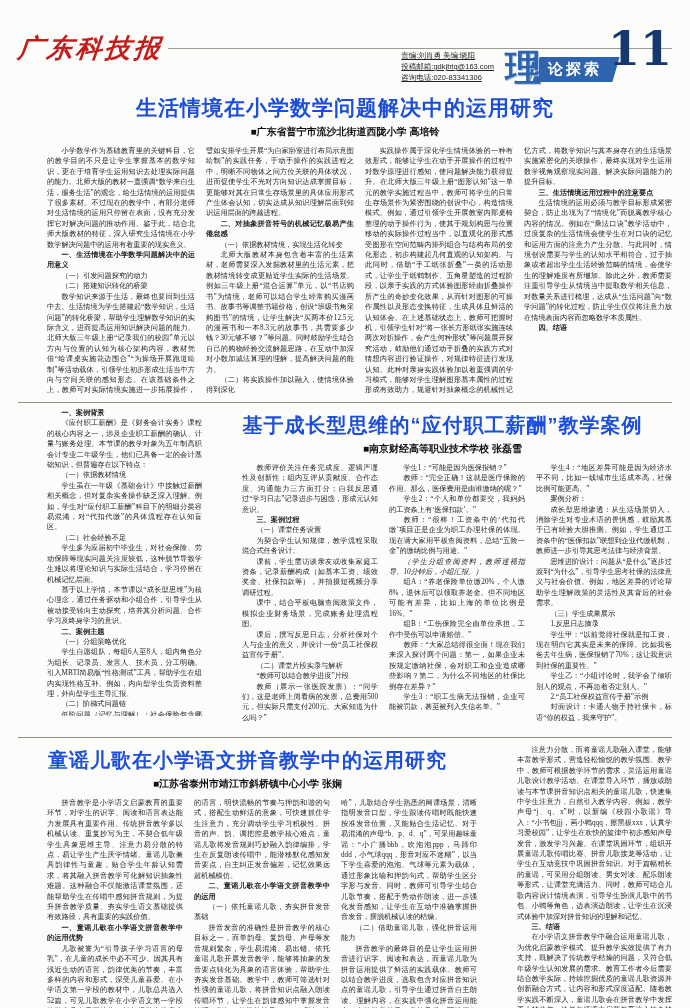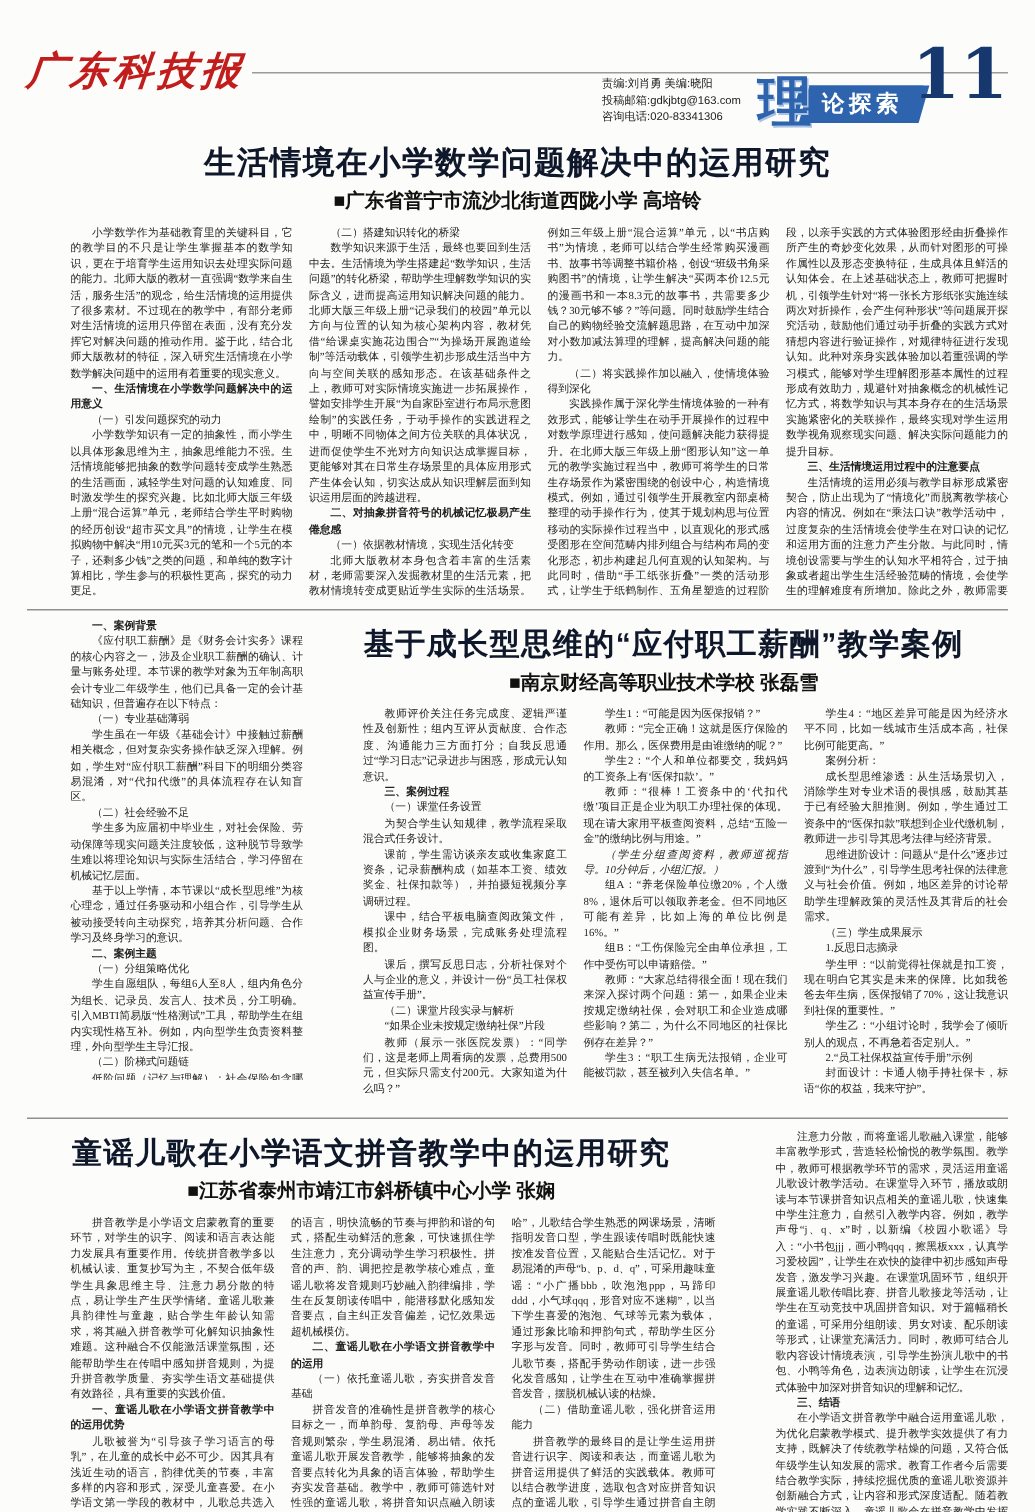--- a/index.html
+++ b/index.html
@@ -12,21 +12,21 @@
   .masthead { position:relative; height:56px; }
   .logo {
     display:inline-block; color:#c21d1d; font-family:"DejaVu Serif", serif;
     font-weight:bold; font-style:italic; font-size:26px; letter-spacing:3px;
     line-height:28px; transform:skewX(-6deg);
   }
   .dateline { font-size:9px; letter-spacing:1px; margin-top:6px; font-family:"Liberation Sans", sans-serif; color:#111; }
   .head-rule { position:absolute; left:150px; right:0; top:14px; border-top:1px solid #9a9a96; }
   .editor-info {
     position:absolute; right:178px; top:16px; font-size:7.5px; line-height:11px;
-    font-family:"Liberation Sans", sans-serif; color:#222; text-align:left;
+    font-family:"Liberation Sans", sans-serif; color:#222; text-align:left;text-decoration:underline;
   }
   .badge { position:absolute; right:56px; top:10px; white-space:nowrap; }
   .badge-char {
     font-family:"Liberation Sans", sans-serif; font-weight:bold; font-size:36px;
     color:#2e64ad; text-shadow:1px 1px 0 #a9c1e2; position:relative; z-index:2;
     margin-right:-7px; vertical-align:-6px;
   }
   .badge-ribbon {
     display:inline-block; background:#2e64ad; transform:skewX(-16deg);
     padding:3px 14px 3px 12px; border-left:2px solid #fff; box-shadow:-4px 0 0 #2e64ad;
@@ -35,26 +35,26 @@
     display:inline-block; transform:skewX(16deg); color:#fff; font-weight:bold;
     font-size:15px; letter-spacing:3px; font-family:"Liberation Sans", sans-serif;
   }
   .pagenum {
     position:absolute; right:0; top:-8px; font-family:"DejaVu Serif", serif;
     font-weight:bold; font-size:46px; line-height:1; color:#16386e;
   }
   
   h1.headline {
     font-family:"Liberation Sans", sans-serif; font-weight:bold; text-align:center;
-    color:#0f172a; margin:4px 0 3px 0; letter-spacing:1px;
+    color:#1d4ed8; margin:4px 0 3px 0; letter-spacing:1px;
   }
   .a1 h1.headline { font-size:21px; }
   .a2 h1.headline, .a3 h1.headline { font-size:20px; }
   .byline {
-    text-align:center; font-weight:bold; font-size:13px; margin:0 0 7px 0;
+    text-align:center; font-weight:bold; font-size:10px; margin:0 0 7px 0;
     font-family:"Liberation Sans", sans-serif; color:#111;
   }
   .cols {
     column-gap:11px; text-align:justify; font-size:7.2px; line-height:10.4px;
     overflow:hidden; column-fill:auto; color:#232323;margin-left:29px;
   }
   .cols4 { column-count:4; height:250px; }
   .para { margin:0; text-indent:2em; }
   .para.h { font-weight:bold; font-family:"Liberation Sans", sans-serif; }
   .para.i { font-style:italic; }
@@ -89,41 +89,40 @@
     <div class="pagenum">11</div>
   </header>
 
   <section class="article a1">
     <h1 class="headline">生活情境在小学数学问题解决中的运用研究</h1>
     <div class="byline">■广东省普宁市流沙北街道西陇小学  高培铃</div>
     <div class="cols cols4">
         <p class="para p">小学数学作为基础教育里的关键科目，它的教学目的不只是让学生掌握基本的数学知识，更在于培育学生运用知识去处理实际问题的能力。北师大版的教材一直强调“数学来自生活，服务生活”的观念，给生活情境的运用提供了很多素材。不过现在的教学中，有部分老师对生活情境的运用只停留在表面，没有充分发挥它对解决问题的推动作用。鉴于此，结合北师大版教材的特征，深入研究生活情境在小学数学解决问题中的运用有着重要的现实意义。</p>
         <p class="para h">一、生活情境在小学数学问题解决中的运用意义</p>
         <p class="para p">（一）引发问题探究的动力</p>
-        <p class="para p">小学数学知识有一定的抽象性，而小学生以具体形象思维为主，抽象思维能力不强。生活情境能够把抽象的数学问题转变成学生熟悉的生活画面，减轻学生对问题的认知难度、同时激发学生的探究兴趣。比如北师大版三年级上册“混合运算”单元，老师结合学生平时购物的经历创设“超市买文具”的情境，让学生在模拟购物中解决“用10元买3元的笔和一个5元的本子，还剩多少钱”之类的问题，和单纯的数字计算相比，学生参与的积极性更高，探究的动力更足。</p>
         <p class="para p">（二）搭建知识转化的桥梁</p>
         <p class="para p">数学知识来源于生活，最终也要回到生活中去。生活情境为学生搭建起“数学知识，生活问题”的转化桥梁，帮助学生理解数学知识的实际含义，进而提高运用知识解决问题的能力。北师大版三年级上册“记录我们的校园”单元以方向与位置的认知为核心架构内容，教材凭借“给课桌实施花边围合”“为操场开展跑道绘制”等活动载体，引领学生初步形成生活当中方向与空间关联的感知形态。在该基础条件之上，教师可对实际情境实施进一步拓展操作，譬如安排学生开展“为自家卧室进行布局示意图绘制”的实践任务，于动手操作的实践进程之中，明晰不同物体之间方位关联的具体状况，进而促使学生不光对方向知识达成掌握目标，更能够对其在日常生存场景里的具体应用形式产生体会认知，切实达成从知识理解层面到知识运用层面的跨越进程。</p>
         <p class="para h">二、对抽象拼音符号的机械记忆极易产生倦怠感</p>
         <p class="para p">（一）依据教材情境，实现生活化转变</p>
         <p class="para p">北师大版教材本身包含着丰富的生活素材，老师需要深入发掘教材里的生活元素，把教材情境转变成更贴近学生实际的生活场景。例如三年级上册“混合运算”单元，以“书店购书”为情境，老师可以结合学生经常购买漫画书、故事书等调整书籍价格，创设“班级书角采购图书”的情境，让学生解决“买两本价12.5元的漫画书和一本8.3元的故事书，共需要多少钱？30元够不够？”等问题。同时鼓励学生结合自己的购物经验交流解题思路，在互动中加深对小数加减法算理的理解，提高解决问题的能力。</p>
         <p class="para p">（二）将实践操作加以融入，使情境体验得到深化</p>
         <p class="para p">实践操作属于深化学生情境体验的一种有效形式，能够让学生在动手开展操作的过程中对数学原理进行感知，使问题解决能力获得提升。在北师大版三年级上册“图形认知”这一单元的教学实施过程当中，教师可将学生的日常生存场景作为紧密围绕的创设中心，构造情境模式。例如，通过引领学生开展教室内部桌椅整理的动手操作行为，使其于规划构思与位置移动的实际操作过程当中，以直观化的形式感受图形在空间范畴内排列组合与结构布局的变化形态，初步构建起几何直观的认知架构。与此同时，借助“手工纸张折叠”一类的活动形式，让学生于纸鹤制作、五角星塑造的过程阶段，以亲手实践的方式体验图形经由折叠操作所产生的奇妙变化效果，从而针对图形的可操作属性以及形态变换特征，生成具体且鲜活的认知体会。在上述基础状态上，教师可把握时机，引领学生针对“将一张长方形纸张实施连续两次对折操作，会产生何种形状”等问题展开探究活动，鼓励他们通过动手折叠的实践方式对猜想内容进行验证操作，对规律特征进行发现认知。此种对亲身实践体验加以着重强调的学习模式，能够对学生理解图形基本属性的过程形成有效助力，规避针对抽象概念的机械性记忆方式，将数学知识与其本身存在的生活场景实施紧密化的关联操作，最终实现对学生运用数学视角观察现实问题、解决实际问题能力的提升目标。</p>
         <p class="para h">三、生活情境运用过程中的注意要点</p>
         <p class="para p">生活情境的运用必须与教学目标形成紧密契合，防止出现为了“情境化”而脱离教学核心内容的情况。例如在“乘法口诀”教学活动中，过度复杂的生活情境会使学生在对口诀的记忆和运用方面的注意力产生分散。与此同时，情境创设需要与学生的认知水平相符合，过于抽象或者超出学生生活经验范畴的情境，会使学生的理解难度有所增加。除此之外，教师需要注重引导学生从情境当中提取数学相关信息，对数量关系进行梳理，达成从“生活问题”向“数学问题”的转化过程，防止学生仅仅将注意力放在情境表面内容而忽略数学本质属性。</p>
         <p class="para h">四、结语</p>
       </div>
   </section>
 
   <div class="divider"></div>
 
   <section class="article a2">
     <div class="a2-left cols">
         <p class="para h">一、案例背景</p>
         <p class="para p">《应付职工薪酬》是《财务会计实务》课程的核心内容之一，涉及企业职工薪酬的确认、计量与账务处理。本节课的教学对象为五年制高职会计专业二年级学生，他们已具备一定的会计基础知识，但普遍存在以下特点：</p>
-        <p class="para p">（一）专业基础薄弱</p>
+        <p class="para p">（一）依据教材情境</p>
         <p class="para p">学生虽在一年级《基础会计》中接触过薪酬相关概念，但对复杂实务操作缺乏深入理解。例如，学生对“应付职工薪酬”科目下的明细分类容易混淆，对“代扣代缴”的具体流程存在认知盲区。</p>
         <p class="para p">（二）社会经验不足</p>
         <p class="para p">学生多为应届初中毕业生，对社会保险、劳动保障等现实问题关注度较低，这种脱节导致学生难以将理论知识与实际生活结合，学习停留在机械记忆层面。</p>
         <p class="para p">基于以上学情，本节课以“成长型思维”为核心理念，通过任务驱动和小组合作，引导学生从被动接受转向主动探究，培养其分析问题、合作学习及终身学习的意识。</p>
         <p class="para h">二、案例主题</p>
         <p class="para p">（一）分组策略优化</p>
         <p class="para p">学生自愿组队，每组6人至8人，组内角色分为组长、记录员、发言人、技术员，分工明确。引入MBTI简易版“性格测试”工具，帮助学生在组内实现性格互补。例如，内向型学生负责资料整理，外向型学生主导汇报。</p>
         <p class="para p">（二）阶梯式问题链</p>
         <p class="para p">低阶问题（记忆与理解）：社会保险包含哪些项目？住房公积金如何计算？</p>
       </div>
@@ -132,21 +131,21 @@
       <div class="byline">■南京财经高等职业技术学校  张磊雪</div>
       <div class="cols a2-body">
           <p class="para p">教师评价关注任务完成度、逻辑严谨性及创新性；组内互评从贡献度、合作态度、沟通能力三方面打分；自我反思通过“学习日志”记录进步与困惑，形成元认知意识。</p>
           <p class="para h">三、案例过程</p>
           <p class="para p">（一）课堂任务设置</p>
           <p class="para p">为契合学生认知规律，教学流程采取混合式任务设计。</p>
           <p class="para p">课前，学生需访谈亲友或收集家庭工资条，记录薪酬构成（如基本工资、绩效奖金、社保扣款等），并拍摄短视频分享调研过程。</p>
           <p class="para p">课中，结合平板电脑查阅政策文件，模拟企业财务场景，完成账务处理流程图。</p>
           <p class="para p">课后，撰写反思日志，分析社保对个人与企业的意义，并设计一份“员工社保权益宣传手册”。</p>
           <p class="para p">（二）课堂片段实录与解析</p>
-          <p class="para p">“如果企业未按规定缴纳社保”片段</p>
+          <p class="para p">“教师可以结合教学进度”片段</p>
           <p class="para p">教师（展示一张医院发票）：“同学们，这是老师上周看病的发票，总费用500元，但实际只需支付200元。大家知道为什么吗？”</p>
           <p class="para p">学生1：“可能是因为医保报销？”</p>
           <p class="para p">教师：“完全正确！这就是医疗保险的作用。那么，医保费用是由谁缴纳的呢？”</p>
           <p class="para p">学生2：“个人和单位都要交，我妈妈的工资条上有‘医保扣款’。”</p>
           <p class="para p">教师：“很棒！工资条中的‘代扣代缴’项目正是企业为职工办理社保的体现。现在请大家用平板查阅资料，总结“五险一金”的缴纳比例与用途。”</p>
           <p class="para i">（学生分组查阅资料，教师巡视指导。10分钟后，小组汇报。）</p>
           <p class="para p">组A：“养老保险单位缴20%，个人缴8%，退休后可以领取养老金。但不同地区可能有差异，比如上海的单位比例是16%。”</p>
           <p class="para p">组B：“工伤保险完全由单位承担，工作中受伤可以申请赔偿。”</p>
           <p class="para p">教师：“大家总结得很全面！现在我们来深入探讨两个问题：第一，如果企业未按规定缴纳社保，会对职工和企业造成哪些影响？第二，为什么不同地区的社保比例存在差异？”</p>
           <p class="para p">学生3：“职工生病无法报销，企业可能被罚款，甚至被列入失信名单。”</p>

